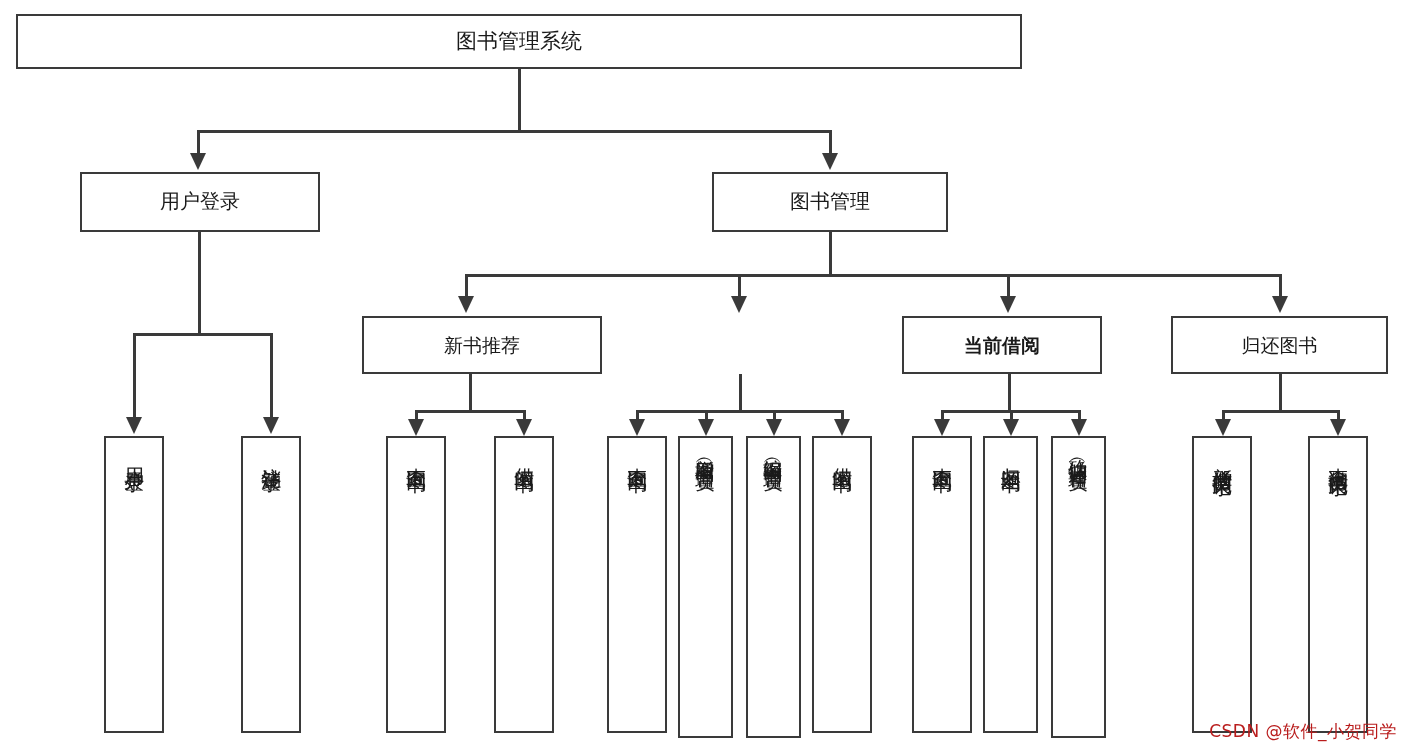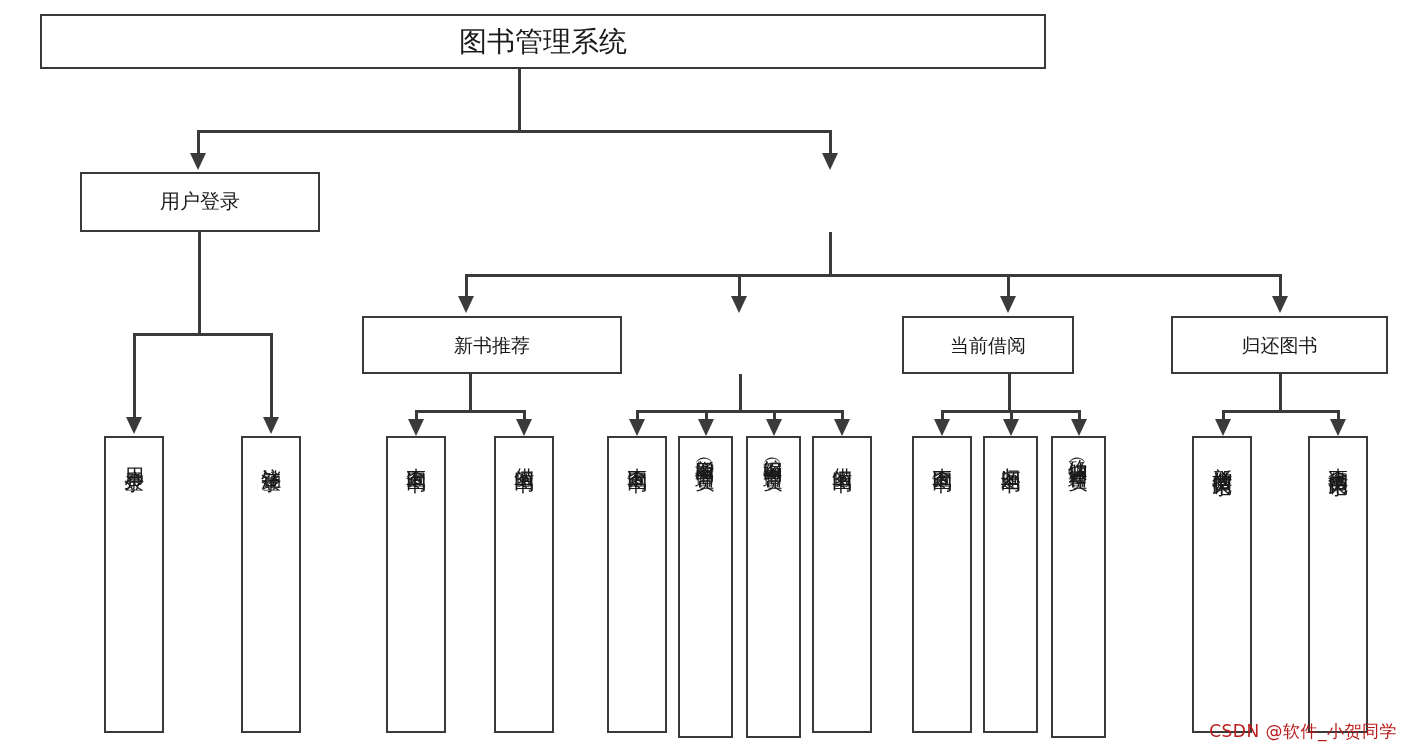--- a/index.html
+++ b/index.html
@@ -21,21 +21,21 @@
     box-sizing:border-box;
     background:#ffffff;
     border:2.5px solid #3a3a3a;
     display:flex;
     align-items:center;
     justify-content:center;
     text-align:center;
     color:#1a1a1a;
     line-height:1.18;
   }
-  .node.root{ font-size:28px;margin-left:24px; }
+  .node.root{ font-size:21px; }
   .node.lvl1{ font-size:20px; }
   .node.lvl2{ font-size:19px; }
 
   
   .node.leaf{
     font-size:20px;
     writing-mode:vertical-rl;
     text-orientation:upright;
     align-items:center;
     justify-content:flex-start;
@@ -89,43 +89,44 @@
   <div class="ln h" style="left:197px;top:130px;width:634px;"></div>
 
   <div class="ln v" style="left:197px;top:130px;height:27px;"></div>
   <div class="arrow" style="left:190px;top:153px;"></div>
 
   <div class="ln v" style="left:829px;top:130px;height:27px;"></div>
   <div class="arrow" style="left:822px;top:153px;"></div>
 
   <div class="node lvl1" style="left:80px;top:172px;width:240px;height:60px;">用户登录</div>
 
+  <div class="node lvl1" style="left:712px;top:172px;width:236px;height:60px;">图书管理</div>
 
   <div class="ln v" style="left:198px;top:232px;height:103px;"></div>
   <div class="ln h" style="left:133px;top:333px;width:139px;"></div>
   <div class="ln v" style="left:133px;top:333px;height:86px;"></div>
   <div class="arrow" style="left:126px;top:417px;"></div>
   <div class="ln v" style="left:270px;top:333px;height:86px;"></div>
   <div class="arrow" style="left:263px;top:417px;"></div>
 
   <div class="ln v" style="left:829px;top:232px;height:44px;"></div>
   <div class="ln h" style="left:465px;top:274px;width:817px;"></div>
   <div class="ln v" style="left:465px;top:274px;height:25px;"></div>
   <div class="arrow" style="left:458px;top:296px;"></div>
   <div class="ln v" style="left:738px;top:274px;height:25px;"></div>
   <div class="arrow" style="left:731px;top:296px;"></div>
   <div class="ln v" style="left:1007px;top:274px;height:25px;"></div>
   <div class="arrow" style="left:1000px;top:296px;"></div>
   <div class="ln v" style="left:1279px;top:274px;height:25px;"></div>
   <div class="arrow" style="left:1272px;top:296px;"></div>
 
-  <div class="node lvl2" style="left:362px;top:316px;width:260px;height:58px;">新书推荐</div>
+  <div class="node lvl2" style="left:362px;top:316px;width:240px;height:58px;">新书推荐</div>
 
 
-  <div class="node lvl2" style="left:902px;top:316px;width:172px;height:58px;">当前借阅</div>
+  <div class="node lvl2" style="left:902px;top:316px;width:200px;height:58px;font-weight:bold;">当前借阅</div>
 
   <div class="node lvl2" style="left:1171px;top:316px;width:217px;height:58px;">归还图书</div>
 
   <div class="ln v" style="left:469px;top:374px;height:38px;"></div>
   <div class="ln h" style="left:415px;top:410px;width:110px;"></div>
   <div class="ln v" style="left:415px;top:410px;height:12px;"></div>
   <div class="arrow" style="left:408px;top:419px;"></div>
   <div class="ln v" style="left:523px;top:410px;height:12px;"></div>
   <div class="arrow" style="left:516px;top:419px;"></div>
 

